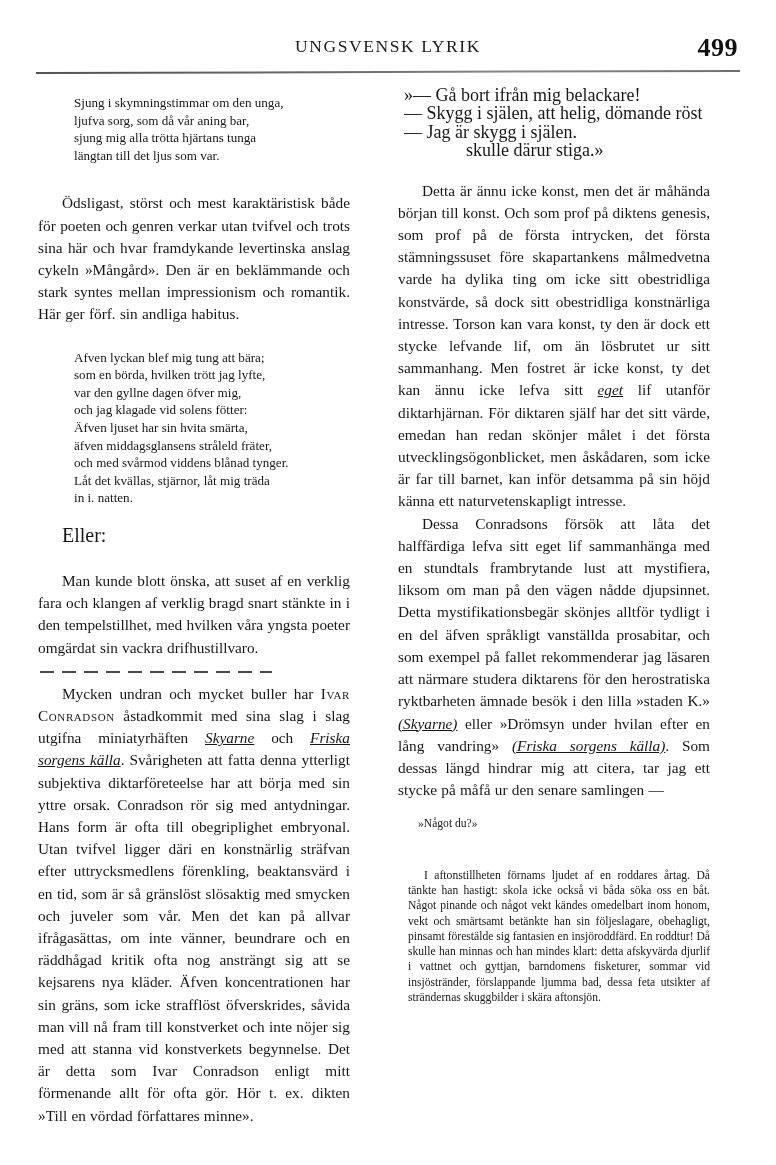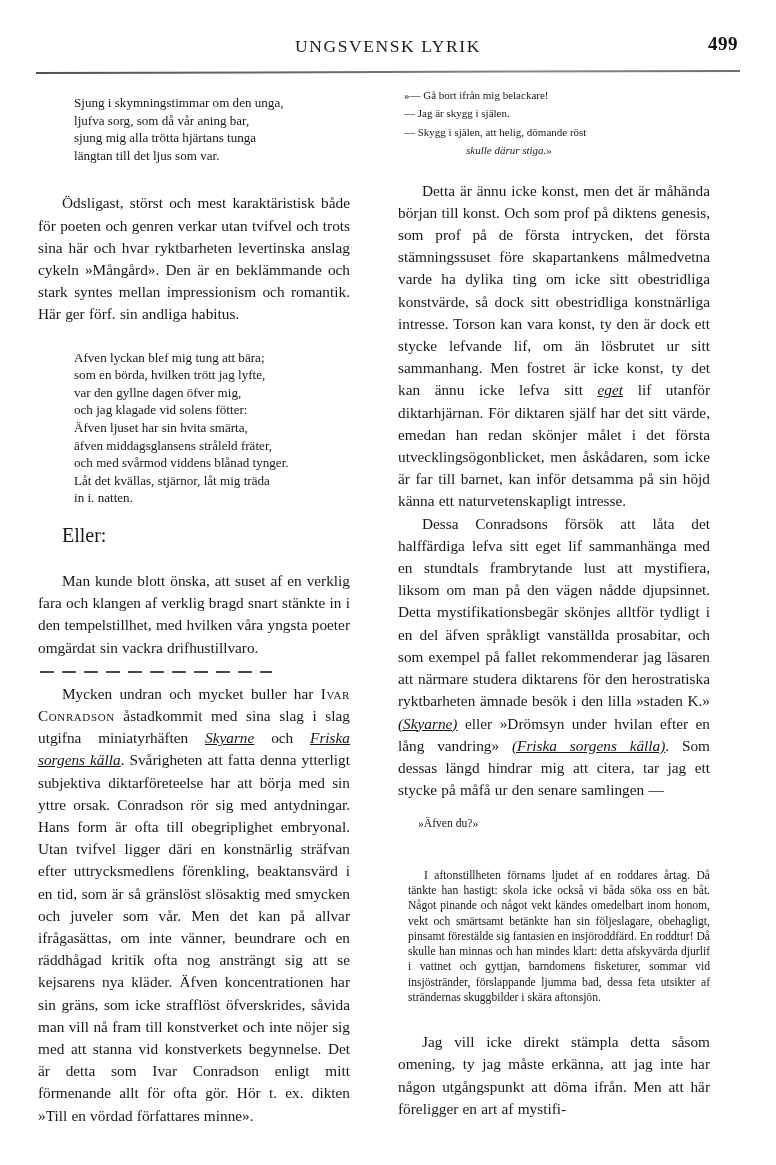--- a/index.html
+++ b/index.html
@@ -37,21 +37,21 @@
     text-align: center;
     font-size: 17.5px;
     letter-spacing: 1.6px;
     color: #1b1b1b;
     white-space: nowrap;
   }
   .runhead-folio {
     position: absolute;
     right: 0;
     top: -3px;
-    font-size: 19px;
+    font-size: 26px;
     font-weight: bold;
     color: #111;
     letter-spacing: 0.5px;
   }
   .rule {
     position: absolute;
     top: 71px;
     left: 36px;
     width: 704px;
     height: 2px;
@@ -90,28 +90,28 @@
     white-space: pre-wrap;
   }
 
   .gap-s { height: 9px; }
   .gap-m { height: 15px; }
   .gap-l { height: 20px; }
   .gap-xl { height: 26px; }
 
   
   .dialog {
-    font-size: 11px;
+    font-size: 18px;
     line-height: 18.4px;
     margin: 0;
     padding-left: 6px;
   }
   .dialog .dline { display: block; padding-left: 14px; text-indent: -14px; }
   .dialog .dline.first { text-indent: -14px; }
-  .dialog .cont2 { display: block; padding-left: 62px; text-indent: 0; font-style: italic; }
+  .dialog .cont2 { display: block; padding-left: 62px; text-indent: 0; }
 
   
   .eller {
     font-size: 20px;
     line-height: 22px;
     margin: 0;
     text-indent: 24px;
   }
 
   
@@ -164,21 +164,21 @@
 
   <div class="col col-left">
 
     <div class="verse">Sjung i skymningstimmar om den unga,
 ljufva sorg, som då vår aning bar,
 sjung mig alla trötta hjärtans tunga
 längtan till det ljus som var.</div>
 
     <div class="gap-l"></div>
 
-    <p class="body">Ödsligast, störst och mest karaktäristisk både för poeten och genren verkar utan tvifvel och trots sina här och hvar ryktbarheten levertinska anslag cykeln »Mångård». Den är en beklämmande och stark syntes mellan impressionism och romantik. Här ger förf. sin andliga habitus.</p>
+    <p class="body">Ödsligast, störst och mest karaktäristisk både för poeten och genren verkar utan tvifvel och trots sina här och hvar framdykande levertinska anslag cykeln »Mångård». Den är en beklämmande och stark syntes mellan impressionism och romantik. Här ger förf. sin andliga habitus.</p>
 
     <div class="gap-m"></div>
 
     <div class="verse">Afven lyckan blef mig tung att bära;
 som en börda, hvilken trött jag lyfte,
 var den gyllne dagen öfver mig,
 och jag klagade vid solens fötter:
 Äfven ljuset har sin hvita smärta,
 äfven middagsglansens stråleld fräter,
 och med svårmod viddens blånad tynger.
@@ -201,37 +201,36 @@
       </div>
 
     <p class="body"><span>Mycken undran och mycket buller har </span><span class="sc">Ivar Conradson</span><span> åstadkommit med sina slag i slag utgifna miniatyrhäften </span><em>Skyarne</em><span> och </span><em>Friska sorgens källa</em><span>. Svårigheten att fatta denna ytterligt subjektiva diktarföreteelse har att börja med sin yttre orsak. Conradson rör sig med antydningar. Hans form är ofta till obegriplighet embryonal. Utan tvifvel ligger däri en konstnärlig sträfvan efter uttrycksmedlens förenkling, beaktansvärd i en tid, som är så gränslöst slösaktig med smycken och juveler som vår. Men det kan på allvar ifrågasättas, om inte vänner, beundrare och en räddhågad kritik ofta nog ansträngt sig att se kejsarens nya kläder. Äfven koncentrationen har sin gräns, som icke strafflöst öfverskrides, såvida man vill nå fram till konstverket och inte nöjer sig med att stanna vid konstverkets begynnelse. Det är detta som Ivar Conradson enligt mitt förmenande allt för ofta gör. Hör t. ex. dikten »Till en vördad författares minne».</span></p>
 
   </div>
 
   <div class="col col-right">
 
     <div class="dialog">
       <span class="dline first">»— Gå bort ifrån mig belackare!</span>
+      <span class="dline">— Skygg i själen, att helig, dömande röst</span>
       <span class="dline">— Jag är skygg i själen.</span>
-      <span class="dline">— Skygg i själen, att helig, dömande röst</span>
       <span class="cont2">skulle därur stiga.»</span>
     </div>
 
     <div class="gap-l"></div>
 
     <p class="body"><span>Detta är ännu icke konst, men det är måhända början till konst. Och som prof på diktens genesis, som prof på de första intrycken, det första stämningssuset före skapartankens målmedvetna varde ha dylika ting om icke sitt obestridliga konstvärde, så dock sitt obestridliga konstnärliga intresse. Torson kan vara konst, ty den är dock ett stycke lefvande lif, om än lösbrutet ur sitt sammanhang. Men fostret är icke konst, ty det kan ännu icke lefva sitt </span><em>eget</em><span> lif utanför diktarhjärnan. För diktaren själf har det sitt värde, emedan han redan skönjer målet i det första utvecklingsögonblicket, men åskådaren, som icke är far till barnet, kan inför detsamma på sin höjd känna ett naturvetenskapligt intresse.</span></p>
 
     <p class="body"><span>Dessa Conradsons försök att låta det halffärdiga lefva sitt eget lif sammanhänga med en stundtals frambrytande lust att mystifiera, liksom om man på den vägen nådde djupsinnet. Detta mystifikationsbegär skönjes alltför tydligt i en del äfven språkligt vanställda prosabitar, och som exempel på fallet rekommenderar jag läsaren att närmare studera diktarens för den herostratiska ryktbarheten ämnade besök i den lilla »staden K.» </span><em>(Skyarne)</em><span> eller »Drömsyn under hvilan efter en lång vandring» </span><em>(Friska sorgens källa)</em><span>. Som dessas längd hindrar mig att citera, tar jag ett stycke på måfå ur den senare samlingen —</span></p>
 
     <div class="gap-m"></div>
 
     <div class="smallblock">
-      <span class="si1">»Äfven du?»</span>
+      <span class="si1">»Något du?»</span>
       <span class="si2">I aftonstillheten förnams ljudet af en roddares årtag. Då tänkte han hastigt: skola icke också vi båda söka oss en båt. Något pinande och något vekt kändes omedelbart inom honom, vekt och smärtsamt betänkte han sin följeslagare, obehagligt, pinsamt förestälde sig fantasien en insjöroddfärd. En roddtur! Då skulle han minnas och han mindes klart: detta afskyvärda djurlif i vattnet och gyttjan, barndomens fisketurer, sommar vid insjöstränder, förslappande ljumma bad, dessa feta utsikter af strändernas skuggbilder i skära aftonsjön.</span>
     </div>
 
     <div class="gap-xl"></div>
 
-    <p class="body">Jag vill icke direkt stämpla detta såsom omening, ty jag måste erkänna, att jag inte har någon utgångspunkt att döma ifrån. Men att här föreligger en art af mystifi-</p>
 
   </div>
 
 </div>
 
 </body></html>

